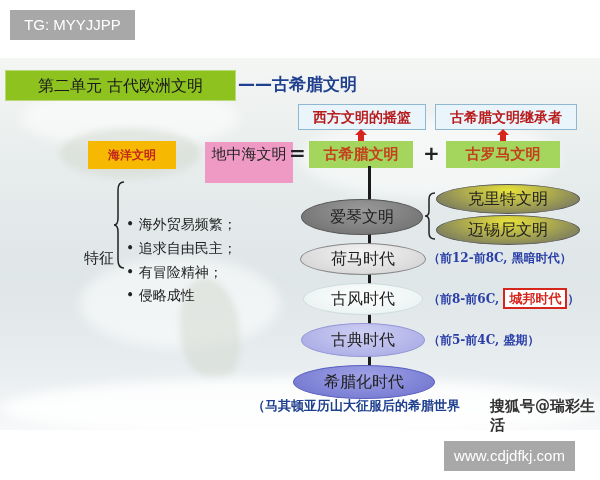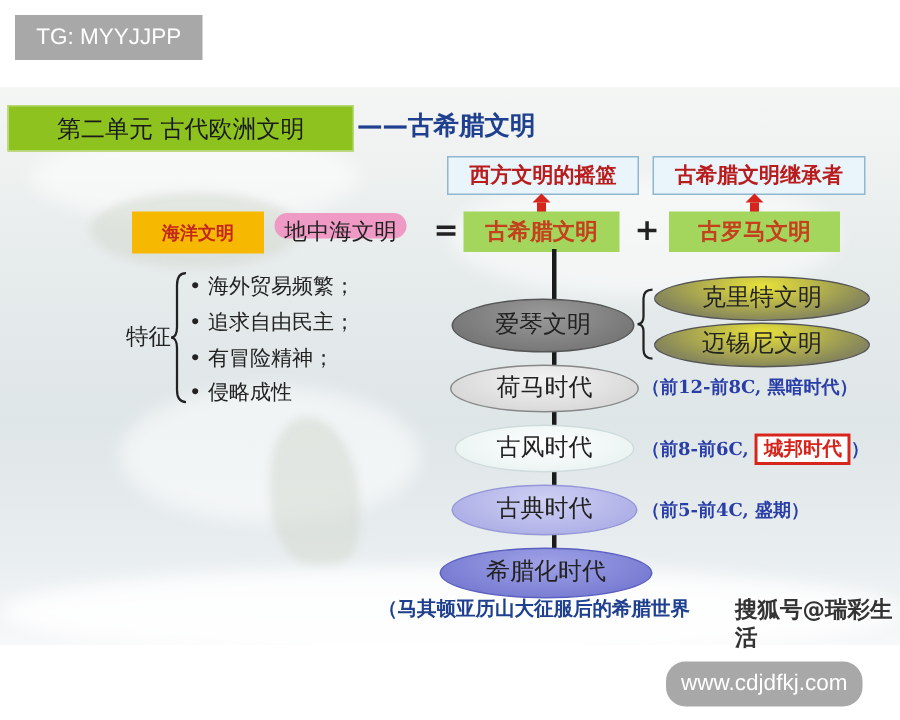--- a/index.html
+++ b/index.html
@@ -17,33 +17,33 @@
   .subtitle { left:238px; top:70px; color:#1f3f8f; font-size:17px; font-weight:bold; line-height:29px; }
   .bluebox { background:#e9f4fb; border:1px solid #8fb7cf; color:#b91c1c; font-weight:bold; font-size:14px;
     text-align:center; height:24px; line-height:24px; }
   .greenbox { background:#a4d65e; color:#c3411c; font-weight:bold; font-size:15px; text-align:center;
     height:27px; line-height:27px; }
   .arrow-wrap { width:12px; height:14px; }
   .arrow-wrap .head { width:0;height:0;border-left:6px solid transparent;border-right:6px solid transparent;border-bottom:6px solid #d6251c; margin:0 auto; }
   .arrow-wrap .stem { width:6px; height:8px; background:#d6251c; margin:0 auto; }
   .haiyang { left:88px; top:141px; width:88px; height:28px; background:#f6b800; color:#c3261b; font-weight:bold;
     font-size:12px; line-height:28px; text-align:center; }
-  .dizhong { left:183px; top:142px; width:88px; height:17px; background:#ef9ac4; color:#222; font-size:15px;
-    line-height:25px; text-align:center;border-radius:10px; }
+  .dizhong { left:205px; top:142px; width:88px; height:41px; background:#ef9ac4; color:#222; font-size:15px;
+    line-height:25px; text-align:center; }
   .op { font-size:20px; font-weight:bold; color:#222; }
-  .feat { font-family:"DejaVu Serif", serif; color:#222; font-size:14px; }
+  .feat { font-family:"DejaVu Serif", serif; color:#222; font-size:14px;margin-top:34px; }
   .vline { left:368px; top:166px; width:3px; height:216px; background:#1a1a1a; }
   .ellipse { border-radius:50%; text-align:center; color:#222; font-size:16px;font-family:Liberation Serif, serif; }
   .note { font-family:"DejaVu Serif", serif; color:#2a3ea8; font-size:12px; font-weight:bold; }
   .citystate { border:2px solid #d6251c; background:#fff; color:#d6251c; font-weight:bold; font-size:13px;
     padding:1px 4px; }
   .bottomnote { left:252px; top:397px; font-family:"DejaVu Serif", serif; color:#1f3f8f; font-size:13px; font-weight:bold; }
   .wm { left:490px; top:397px; color:#333; font-size:15px; font-weight:bold; }
   .url { left:444px; top:441px; width:131px; height:30px; background:#a8a8a8; color:#fff;
-    font-family:"Liberation Sans", sans-serif; font-size:15px; line-height:30px; text-align:center;border-radius:13px; }
+    font-family:"Liberation Sans", sans-serif; font-size:15px; line-height:30px; text-align:center; }
 </style>
 </head>
 <body>
 
 <div class="abs tg">TG: MYYJJPP</div>
 
 <div class="slide">
   <div class="cloud" style="left:20px;top:30px;width:220px;height:60px;"></div>
   <div class="cloud" style="left:300px;top:60px;width:260px;height:80px;"></div>
   <div class="cloud" style="left:80px;top:200px;width:200px;height:90px;"></div>

